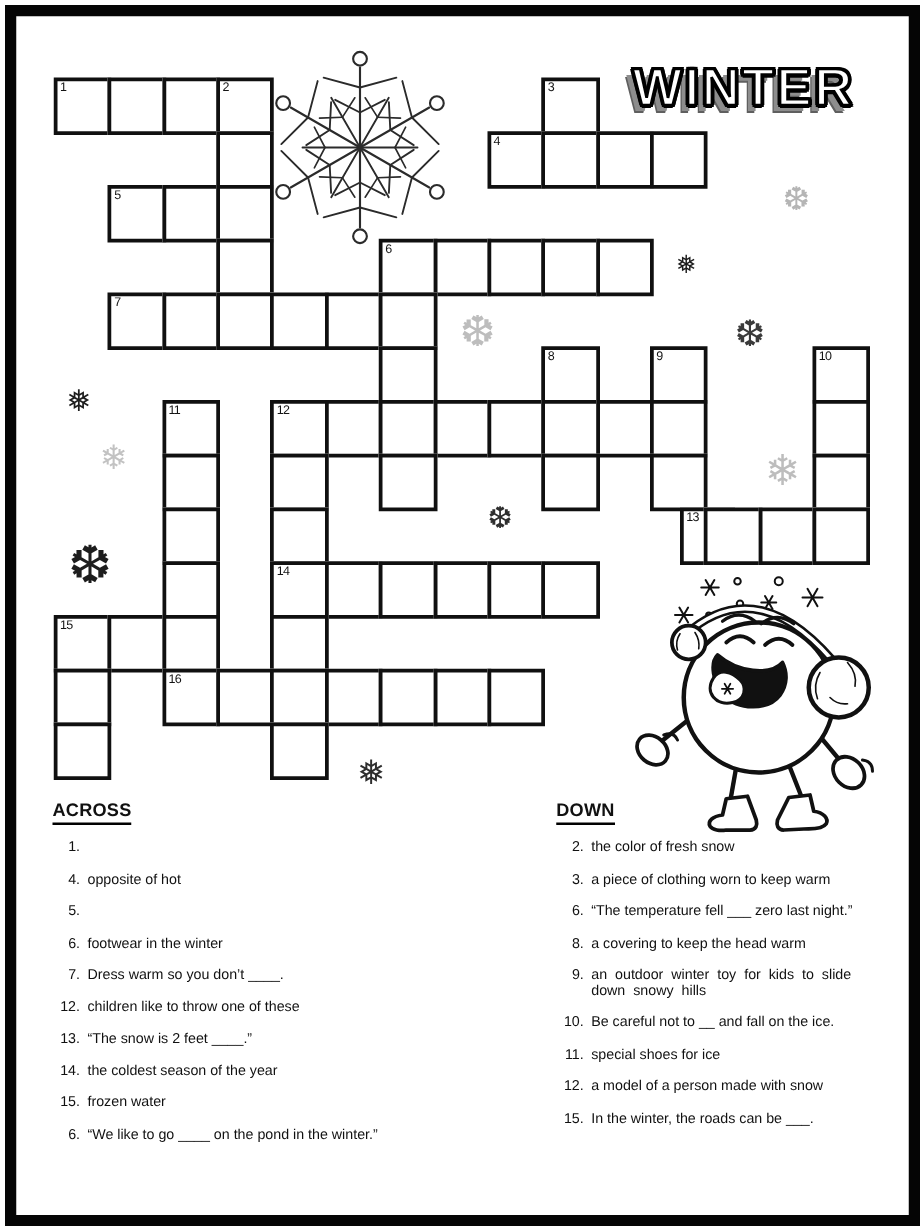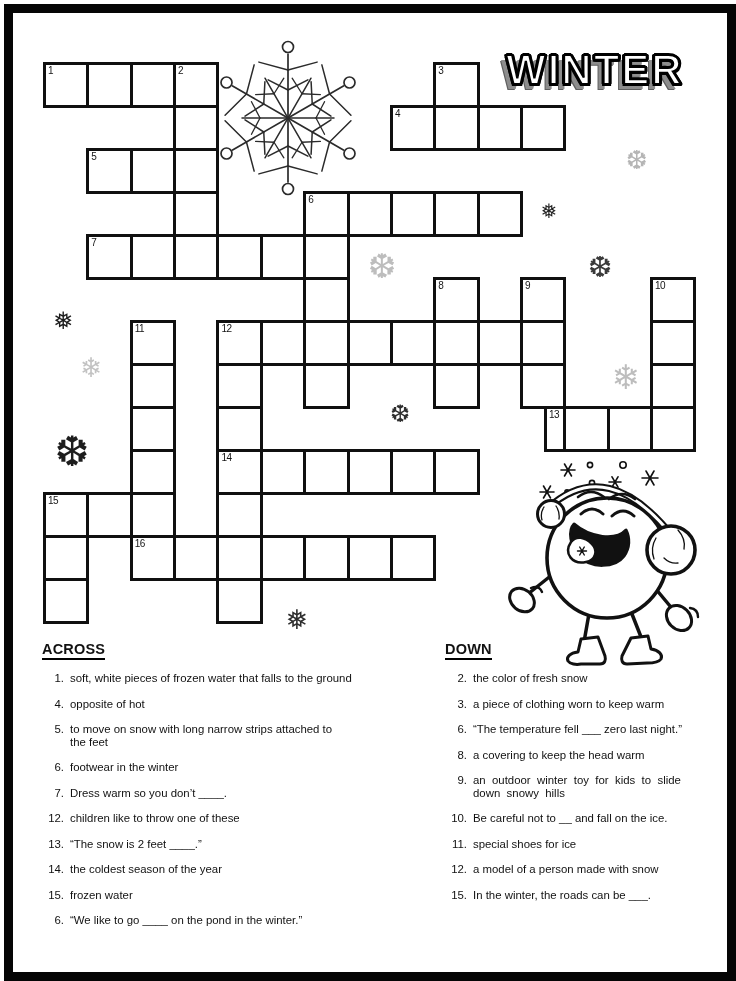--- a/index.html
+++ b/index.html
@@ -305,30 +305,27 @@
     <path d="M120,191 L103,193 L100,206 C92,207 88,211 90,215 C92,218 98,219 103,218 L122,218 C127,218 128,214 127,210 Z" fill="#fff" stroke-width="3"></path>
     <path d="M153,192 L170,190 L173,203 C181,204 185,209 183,213 C181,216 175,217 169,217 L149,218 C144,218 143,214 144,210 Z" fill="#fff" stroke-width="3"></path>
   </g>
 </svg>
 
 <section class="clues across">
   <h2>ACROSS</h2>
   <ol id="across-list">
       <li>
         <span class="clue-number">1.</span>
-        <span class="clue-text">soft, white pieces of frozen water that falls to the ground</span>
       </li>
       <li>
         <span class="clue-number">4.</span>
         <span class="clue-text">opposite of hot</span>
       </li>
       <li>
         <span class="clue-number">5.</span>
-        <span class="clue-text">to move on snow with long narrow strips attached to
-the feet</span>
       </li>
       <li>
         <span class="clue-number">6.</span>
         <span class="clue-text">footwear in the winter</span>
       </li>
       <li>
         <span class="clue-number">7.</span>
         <span class="clue-text">Dress warm so you don’t ____.</span>
       </li>
       <li>

